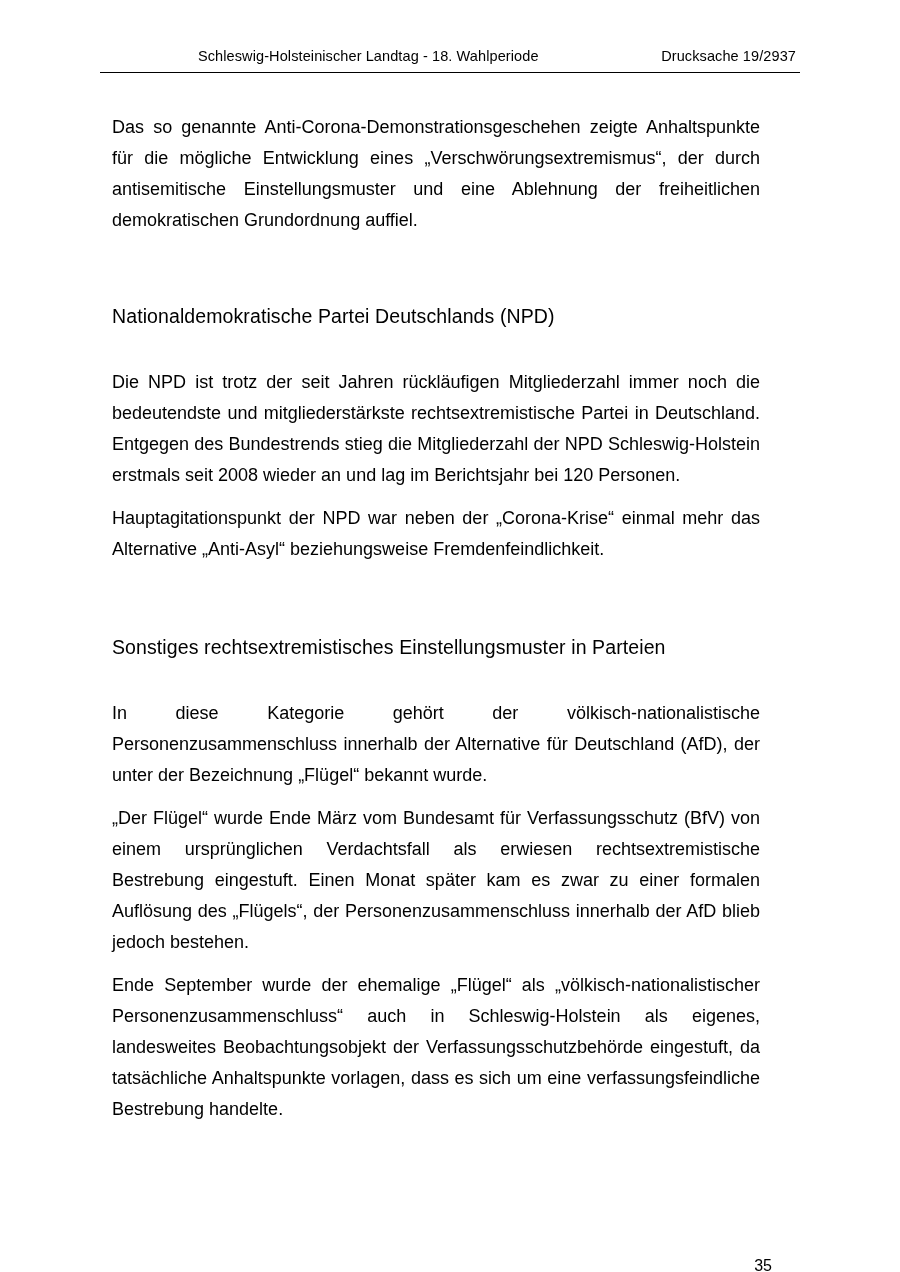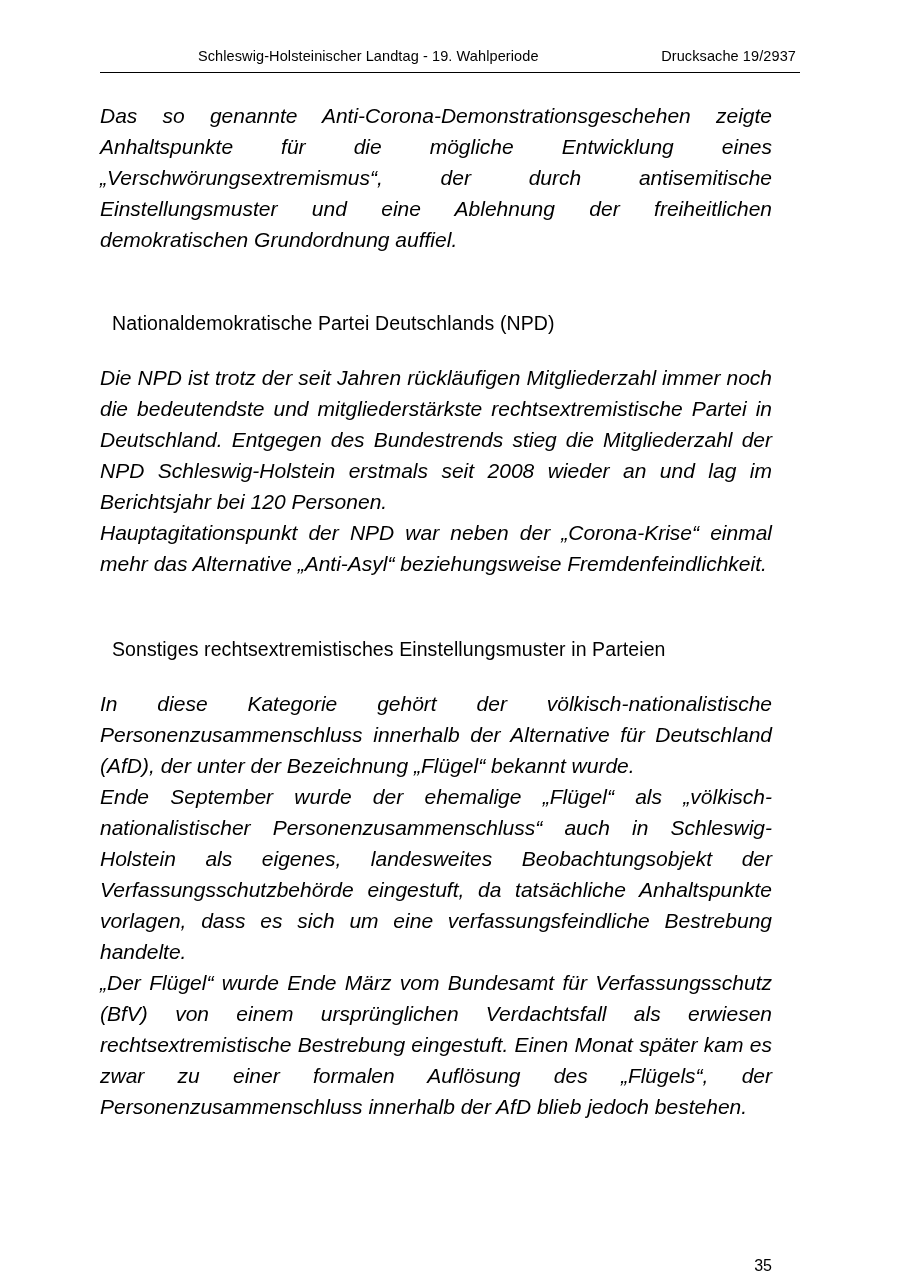--- a/index.html
+++ b/index.html
@@ -48,27 +48,26 @@
     height: 1px;
     background: #000000;
   }
   .content {
     position: absolute;
     left: 100px;
     top: 100px;
     width: 672px;
   }
   p.body-text {
-    margin: 0;
-    font-size: 21px;
+    margin: 12px;
+    font-size: 18px;
     line-height: 31px;
     text-align: justify;
     text-justify: inter-word;
     hyphens: manual;
-    font-style: italic;
   }
   p.body-text.last-line-left {
     text-align-last: left;
   }
   h2.section-heading {
     margin: 12px;
     font-weight: normal;
     font-size: 19.5px;
     line-height: 28px;
     letter-spacing: 0.1px;
@@ -85,21 +84,21 @@
     text-align: right;
     font-size: 16px;
   }
 </style>
 </head>
 <body>
 
 <div class="page">
 
   <div class="header">
-    <span class="header-left">Schleswig-Holsteinischer Landtag - 19. Wahlperiode</span>
+    <span class="header-left">Schleswig-Holsteinischer Landtag - 18. Wahlperiode</span>
     <span class="header-right">Drucksache 19/2937</span>
   </div>
   <div class="header-rule"></div>
 
   <div class="content">
 
     <p class="body-text last-line-left">Das so genannte Anti-Corona-Demonstrationsgeschehen zeigte Anhaltspunkte für die mögliche Entwicklung eines „Verschwörungsextremismus“, der durch antisemitische Einstellungsmuster und eine Ablehnung der freiheitlichen demokratischen Grundordnung auffiel.</p>
 
     <div class="sp-after-para-1"></div>
 
@@ -110,20 +109,20 @@
     <p class="body-text last-line-left">Die NPD ist trotz der seit Jahren rückläufigen Mitgliederzahl immer noch die bedeutendste und mitgliederstärkste rechtsextremistische Partei in Deutschland. Entgegen des Bundestrends stieg die Mitgliederzahl der NPD Schleswig-Holstein erstmals seit 2008 wieder an und lag im Berichtsjahr bei 120 Personen.</p>
     <p class="body-text last-line-left">Hauptagitationspunkt der NPD war neben der „Corona-Krise“ einmal mehr das Alternative „Anti-Asyl“ beziehungsweise Fremdenfeindlichkeit.</p>
 
     <div class="sp-before-h2"></div>
 
     <h2 class="section-heading">Sonstiges rechtsextremistisches Einstellungsmuster in Parteien</h2>
 
     <div class="sp-after-h2"></div>
 
     <p class="body-text last-line-left">In diese Kategorie gehört der völkisch-nationalistische Personenzusammenschluss innerhalb der Alternative für Deutschland (AfD), der unter der Bezeichnung „Flügel“ bekannt wurde.</p>
+    <p class="body-text last-line-left">„Der Flügel“ wurde Ende März vom Bundesamt für Verfassungsschutz (BfV) von einem ursprünglichen Verdachtsfall als erwiesen rechtsextremistische Bestrebung eingestuft. Einen Monat später kam es zwar zu einer formalen Auflösung des „Flügels“, der Personenzusammenschluss innerhalb der AfD blieb jedoch bestehen.</p>
     <p class="body-text last-line-left">Ende September wurde der ehemalige „Flügel“ als „völkisch-nationalistischer Personenzusammenschluss“ auch in Schleswig-Holstein als eigenes, landesweites Beobachtungsobjekt der Verfassungsschutzbehörde eingestuft, da tatsächliche Anhaltspunkte vorlagen, dass es sich um eine verfassungsfeindliche Bestrebung handelte.</p>
-    <p class="body-text last-line-left">„Der Flügel“ wurde Ende März vom Bundesamt für Verfassungsschutz (BfV) von einem ursprünglichen Verdachtsfall als erwiesen rechtsextremistische Bestrebung eingestuft. Einen Monat später kam es zwar zu einer formalen Auflösung des „Flügels“, der Personenzusammenschluss innerhalb der AfD blieb jedoch bestehen.</p>
 
   </div>
 
   <div class="footer-page">35</div>
 
 </div>
 
 </body></html>

